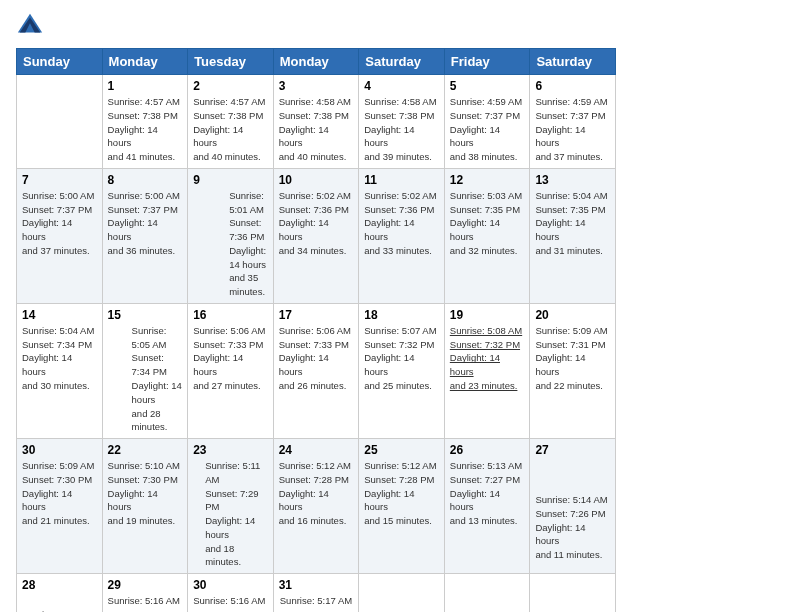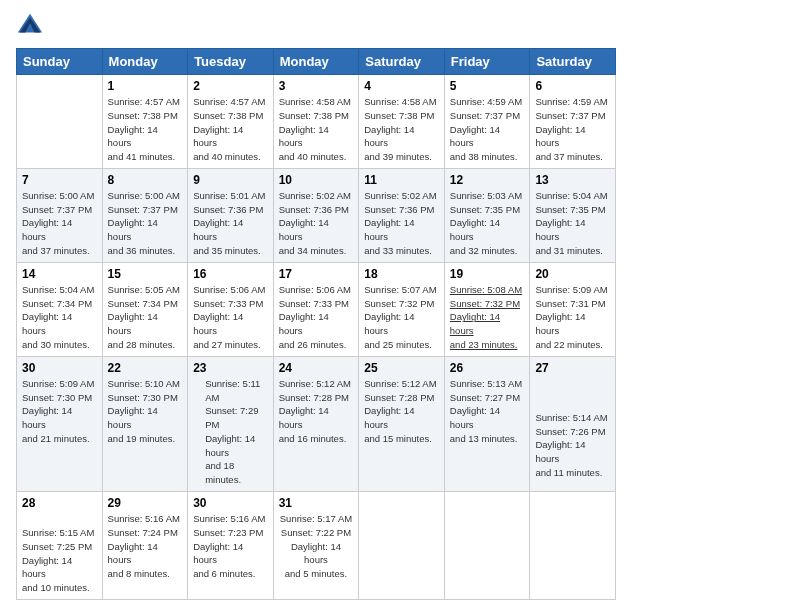--- a/index.html
+++ b/index.html
@@ -185,21 +185,21 @@
           </td>
           <td>
             <div class="day-number">8</div>
             <div class="day-info" style="white-space: pre-line;">Sunrise: 5:00 AM
 Sunset: 7:37 PM
 Daylight: 14 hours
 and 36 minutes.</div>
           </td>
           <td>
             <div class="day-number">9</div>
-            <div class="day-info" style="white-space: pre-line;">Sunrise: 5:01 AM
+            <div class="day-info" style="white-space: pre-line; margin-left: 36px;">Sunrise: 5:01 AM
 Sunset: 7:36 PM
 Daylight: 14 hours
 and 35 minutes.</div>
           </td>
           <td>
             <div class="day-number">10</div>
             <div class="day-info" style="white-space: pre-line;">Sunrise: 5:02 AM
 Sunset: 7:36 PM
 Daylight: 14 hours
 and 34 minutes.</div>
@@ -229,21 +229,21 @@
         <tr class="row-white">
           <td>
             <div class="day-number">14</div>
             <div class="day-info" style="white-space: pre-line;">Sunrise: 5:04 AM
 Sunset: 7:34 PM
 Daylight: 14 hours
 and 30 minutes.</div>
           </td>
           <td>
             <div class="day-number">15</div>
-            <div class="day-info" style="white-space: pre-line;">Sunrise: 5:05 AM
+            <div class="day-info" style="white-space: pre-line; margin-left: 24px;">Sunrise: 5:05 AM
 Sunset: 7:34 PM
 Daylight: 14 hours
 and 28 minutes.</div>
           </td>
           <td>
             <div class="day-number">16</div>
             <div class="day-info" style="white-space: pre-line;">Sunrise: 5:06 AM
 Sunset: 7:33 PM
 Daylight: 14 hours
 and 27 minutes.</div>

